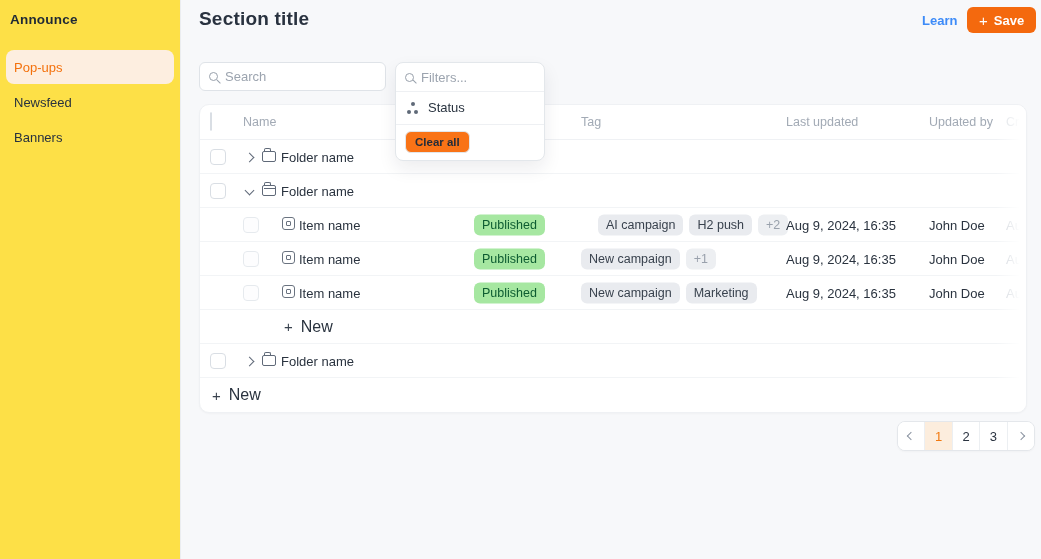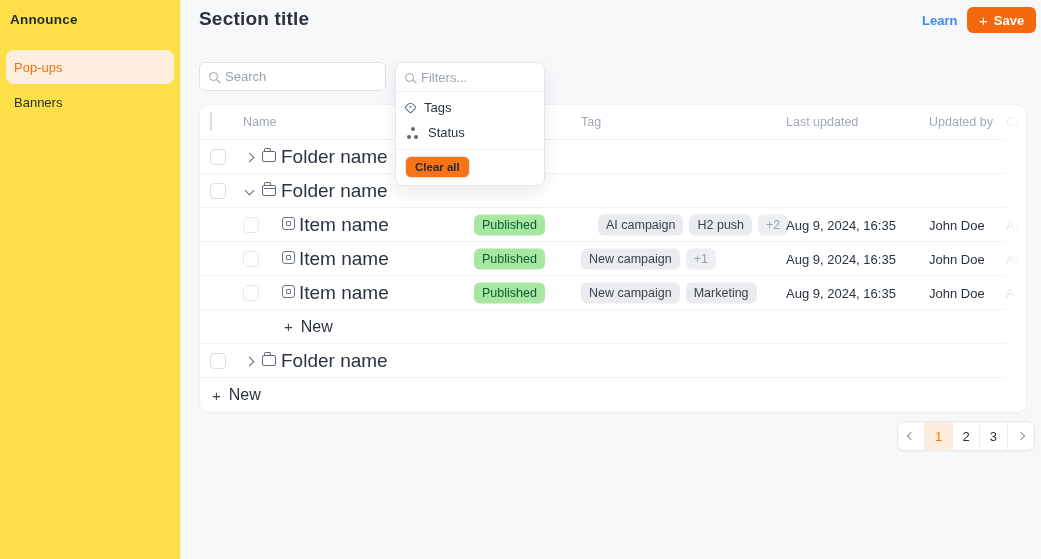--- a/index.html
+++ b/index.html
@@ -83,21 +83,21 @@
   .cb { width:16px; height:16px; border:1px solid #D9DEE4; border-radius:4px; background:#fff; cursor:pointer; }
   .cb.muted { border-color:#E6EAEE; background:#FDFDFE; }
   .chev { display:inline-block; width:7px; height:7px; border-right:1.5px solid #5F6978; border-bottom:1.5px solid #5F6978; }
   .chev.right { transform:rotate(-45deg); margin-bottom:1px; }
   .chev.down { transform:rotate(45deg); margin-bottom:2px; }
   .folder { width:14px; height:11px; border:1.3px solid #5F6978; border-radius:2px; position:relative; display:inline-block; }
   .folder::before { content:''; position:absolute; top:-3.5px; left:1px; width:5px; height:2px; border:1.3px solid #5F6978; border-bottom:none; border-radius:2px 2px 0 0; }
   .folder.open::after { content:''; position:absolute; left:0.5px; right:0.5px; top:2.5px; border-top:1.3px solid #5F6978; }
   .item-ic { width:13px; height:13px; border:1.3px solid #6A7380; border-radius:3px; position:relative; display:inline-block; }
   .item-ic::after { content:''; position:absolute; left:3px; top:3px; right:3px; bottom:3px; border:1.2px solid #6A7380; border-radius:1px; }
-  .name-lbl { font-size:19px; color:#2A333F; }
+  .name-lbl { font-size:13px; color:#2A333F; }
   .badge { display:inline-block; padding:3px 8px 4px 8px; border-radius:6px; background:#A6E7A1; color:#0D5C31; font-size:12.5px; }
   .tags { display:flex; gap:6px; align-items:center; }
   .pill { display:inline-block; padding:3px 8px 4px 8px; border-radius:6px; background:#E9EBEF; color:#39424E; font-size:12.5px; }
   .pill.mutedpill { color:#99A1AC; background:#EDEFF2; }
   .cell { font-size:13px; color:#2A333F; }
   .cell.fadedtxt { color:#C6CCD4; }
   .hcell.fadedtxt { color:#D3D8DE; }
   .addnew { display:flex; align-items:center; gap:8px; cursor:pointer; }
   .addnew .plus { font-size:15px; color:#39424E; line-height:1; }
   .addnew .lbl { font-size:16px; color:#2A333F; }
@@ -116,20 +116,21 @@
   .pg-chev.left { transform:rotate(135deg); }
   .pg-chev.rightc { transform:rotate(-45deg); }
 </style>
 </head>
 <body>
 
 <div class="sidebar">
   <div class="sidebar-title">Announce</div>
   <div>
       <div class="side-item active">Pop-ups</div>
+      <div class="side-item">Newsfeed</div>
       <div class="side-item">Banners</div>
     </div>
 </div>
 
 <div class="main">
 
   <div class="page-title">Section title</div>
   <div class="learn-link">Learn</div>
   <button class="save-btn">
     <span class="plus">+</span>
@@ -140,24 +141,20 @@
     <span class="mag"></span>
     <input placeholder="Search" style="">
   </div>
 
   <div class="filters-panel">
     <div class="f-input">
       <span class="mag"></span>
       <input placeholder="Filters..." style="">
     </div>
     <div class="f-menu">
-        <div class="f-item">
-          <div class="tagic"></div>
-          <div style="display: inline;">Tags</div>
-        </div>
         <div class="f-item">
           <div class="static"></div>
           <div style="display: inline;">Status</div>
         </div>
       </div>
     <div class="f-sep"></div>
     <button class="clear-btn">Clear all</button>
   </div>
 
   <div class="card">

